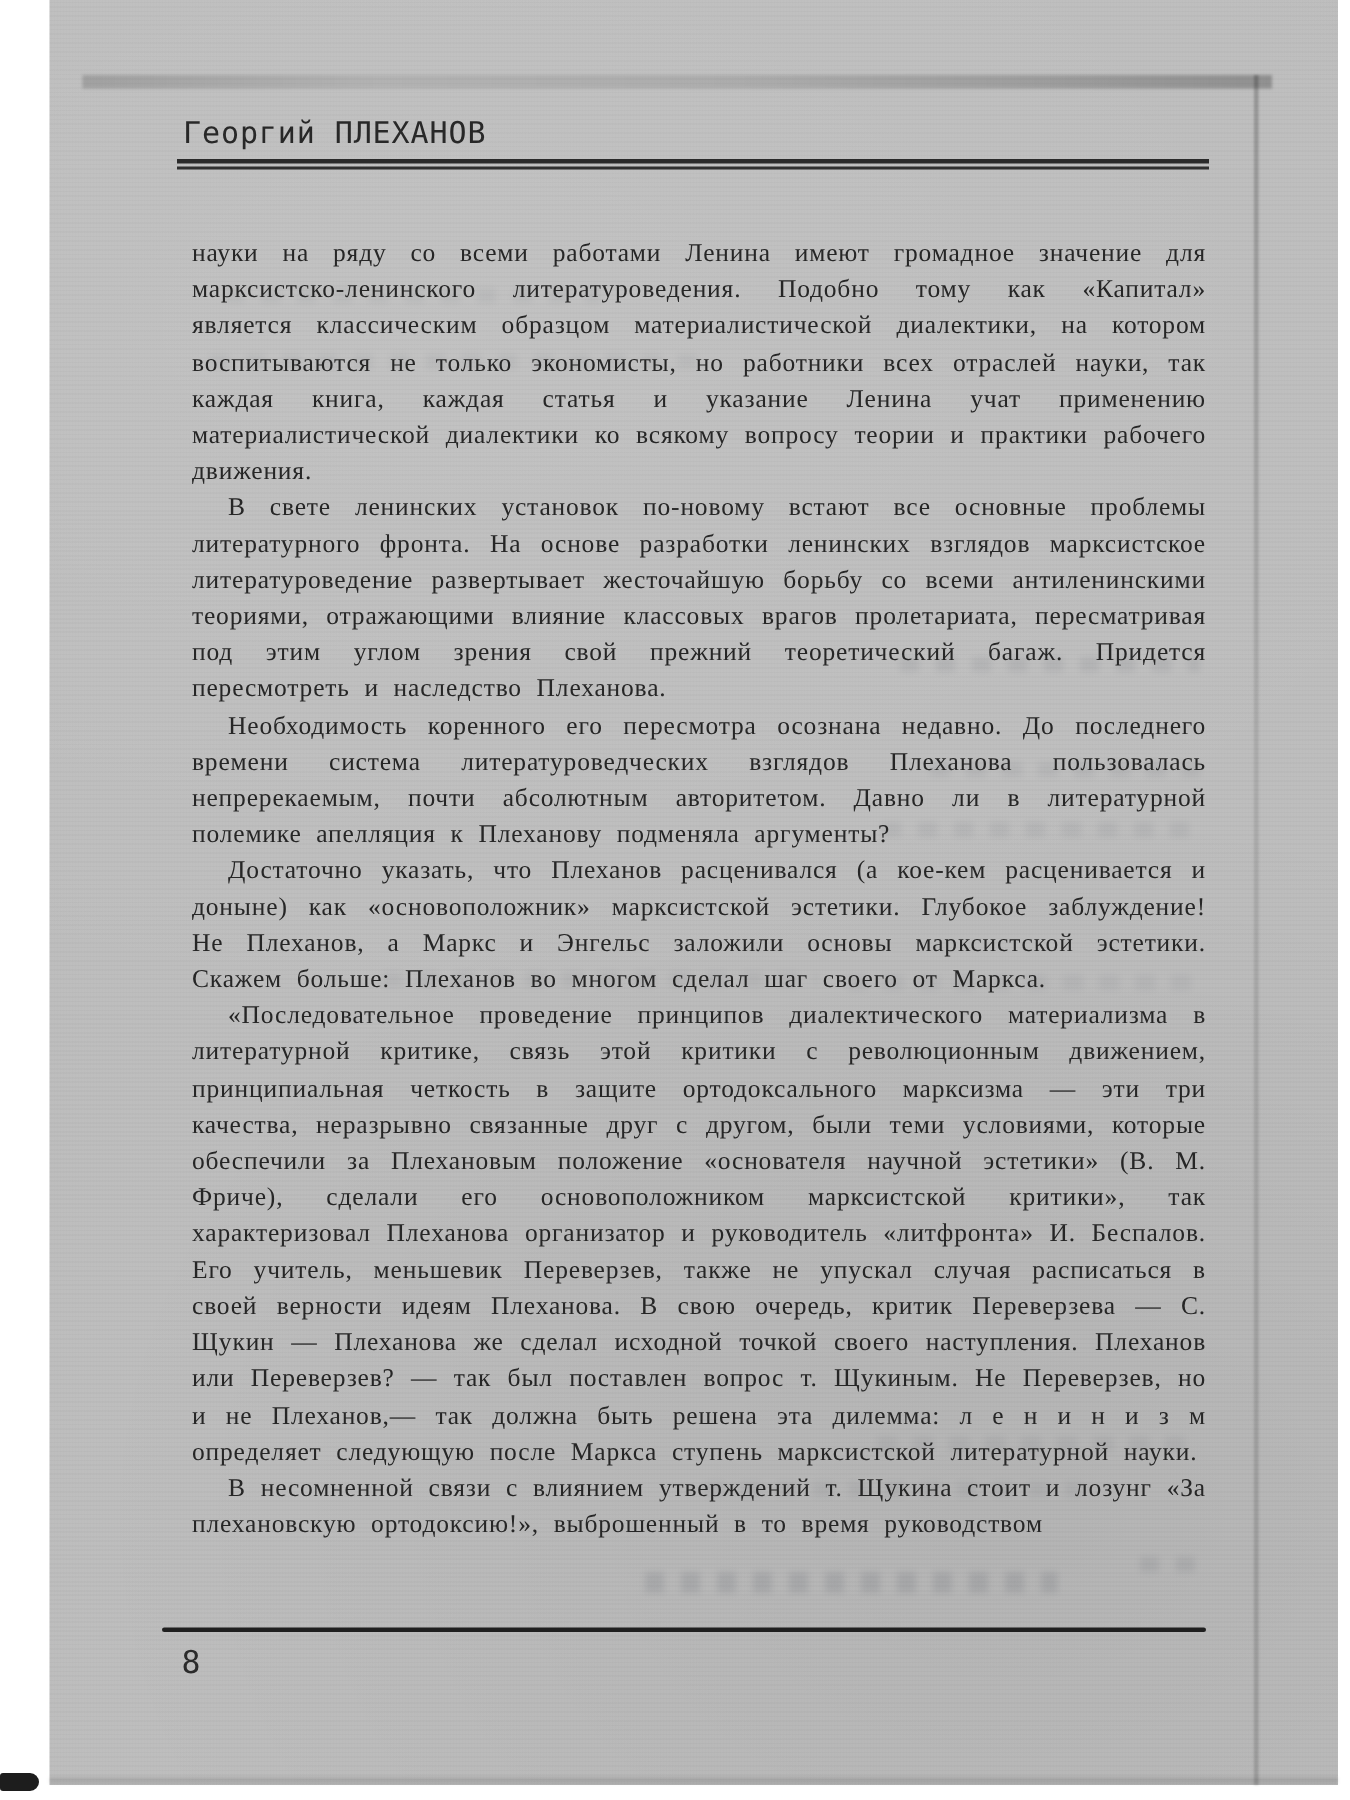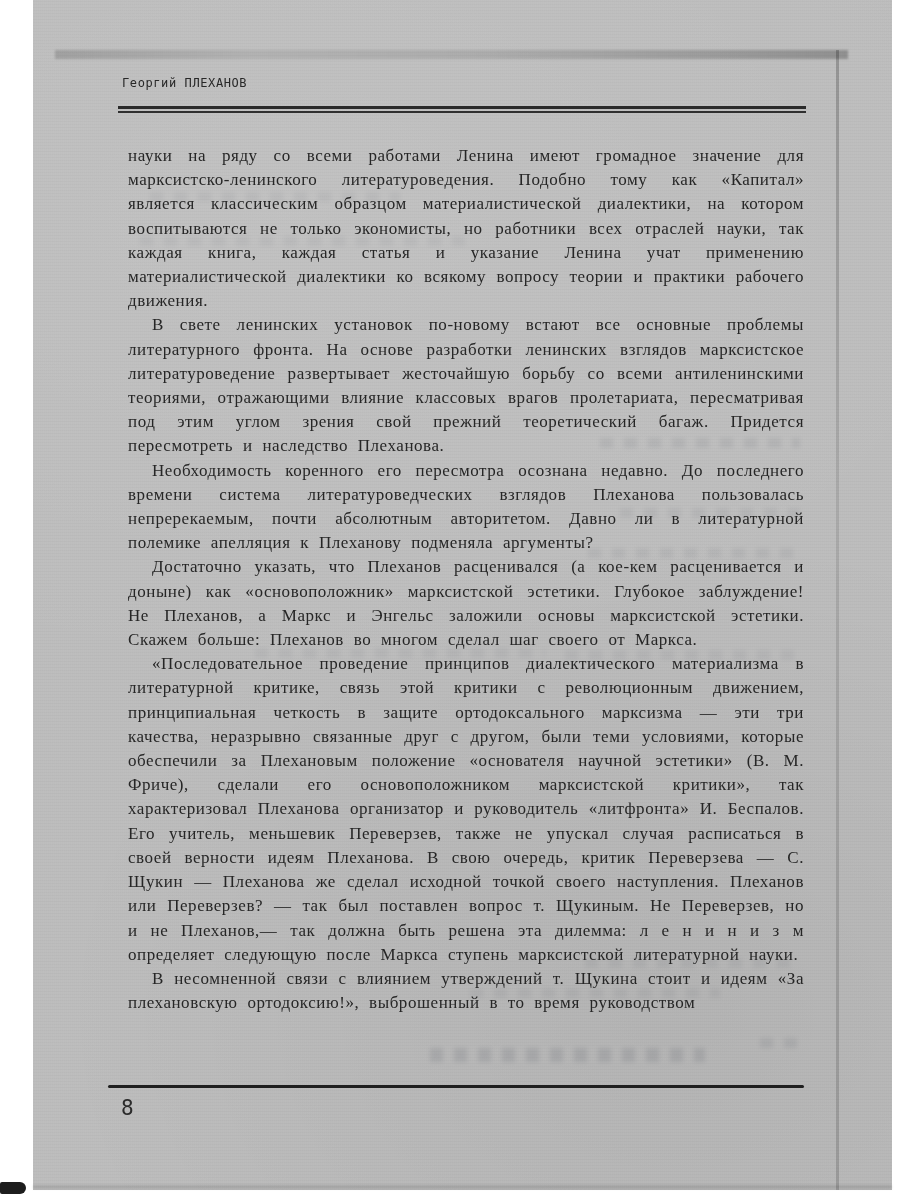--- a/index.html
+++ b/index.html
@@ -41,32 +41,32 @@
   }
   .corner-mark {
     position: absolute; left: 0; top: 1182px; width: 26px; height: 12px;
     background: #1d1d1d; border-radius: 2px 6px 6px 2px;
     filter: blur(0.5px);
   }
   
   .author {
     position: absolute; left: 122px; top: 76px;
     font-family: "DejaVu Sans Mono", monospace;
-    font-size: 12px; letter-spacing: 0.6px;
+    font-size: 20px; letter-spacing: 0.6px;
     color: #282828;
     white-space: nowrap;
   }
   .header-rule {
     position: absolute; left: 118px; top: 106px; width: 688px; height: 2px;
     border-top: 3px solid #2a2a2a;
     border-bottom: 2px solid #2f2f2f;
   }
   
   .text-block {
-    position: absolute; left: 128px; top: 144px; width: 676px;
+    position: absolute; left: 128px; top: 157px; width: 676px;
     color: #262626;
     font-size: 17px;
     line-height: 24.2px;
     text-align: justify;
     letter-spacing: 0.55px;
     word-spacing: 5px;
   }
   .text-block p { margin: 0; }
   .text-block p.ind { text-indent: 24px; }
   
@@ -122,17 +122,17 @@
 
 <div class="author">Георгий ПЛЕХАНОВ</div>
 <div class="header-rule"></div>
 
 <div class="text-block">
   <p>науки на ряду со всеми работами Ленина имеют громадное значение для марксистско-ленинского литературоведения. Подобно тому как «Капитал» является классическим образцом материалистической диалектики, на котором воспитываются не только экономисты, но работники всех отраслей науки, так каждая книга, каждая статья и указание Ленина учат применению материалистической диалектики ко всякому вопросу теории и практики рабочего движения.</p>
   <p class="ind">В свете ленинских установок по-новому встают все основные проблемы литературного фронта. На основе разработки ленинских взглядов марксистское литературоведение развертывает жесточайшую борьбу со всеми антиленинскими теориями, отражающими влияние классовых врагов пролетариата, пересматривая под этим углом зрения свой прежний теоретический багаж. Придется пересмотреть и наследство Плеханова.</p>
   <p class="ind">Необходимость коренного его пересмотра осознана недавно. До последнего времени система литературоведческих взглядов Плеханова пользовалась непререкаемым, почти абсолютным авторитетом. Давно ли в литературной полемике апелляция к Плеханову подменяла аргументы?</p>
   <p class="ind">Достаточно указать, что Плеханов расценивался (а кое-кем расценивается и доныне) как «основоположник» марксистской эстетики. Глубокое заблуждение! Не Плеханов, а Маркс и Энгельс заложили основы марксистской эстетики. Скажем больше: Плеханов во многом сделал шаг своего от Маркса.</p>
   <p class="ind">«Последовательное проведение принципов диалектического материализма в литературной критике, связь этой критики с революционным движением, принципиальная четкость в защите ортодоксального марксизма — эти три качества, неразрывно связанные друг с другом, были теми условиями, которые обеспечили за Плехановым положение «основателя научной эстетики» (В. М. Фриче), сделали его основоположником марксистской критики», так характеризовал Плеханова организатор и руководитель «литфронта» И. Беспалов. Его учитель, меньшевик Переверзев, также не упускал случая расписаться в своей верности идеям Плеханова. В свою очередь, критик Переверзева — С. Щукин — Плеханова же сделал исходной точкой своего наступления. Плеханов или Переверзев? — так был поставлен вопрос т. Щукиным. Не Переверзев, но и не Плеханов,— так должна быть решена эта дилемма: л&nbsp;е&nbsp;н&nbsp;и&nbsp;н&nbsp;и&nbsp;з&nbsp;м определяет следующую после Маркса ступень марксистской литературной науки.</p>
-  <p class="ind">В несомненной связи с влиянием утверждений т. Щукина стоит и идеям «За плехановскую ортодоксию!», выброшенный в то время руководством</p>
+  <p class="ind">В несомненной связи с влиянием утверждений т. Щукина стоит и лозунг «За плехановскую ортодоксию!», выброшенный в то время руководством</p>
 </div>
 
 <div class="footer-rule"></div>
 <div class="page-number">8</div>
 
 </body></html>

